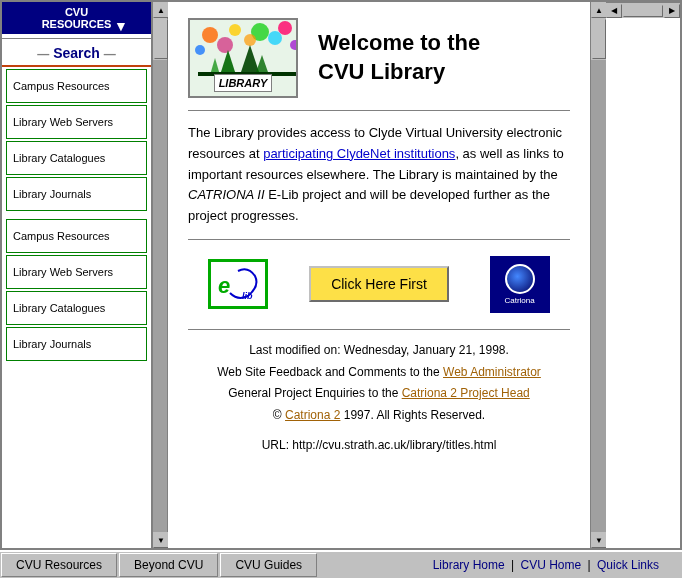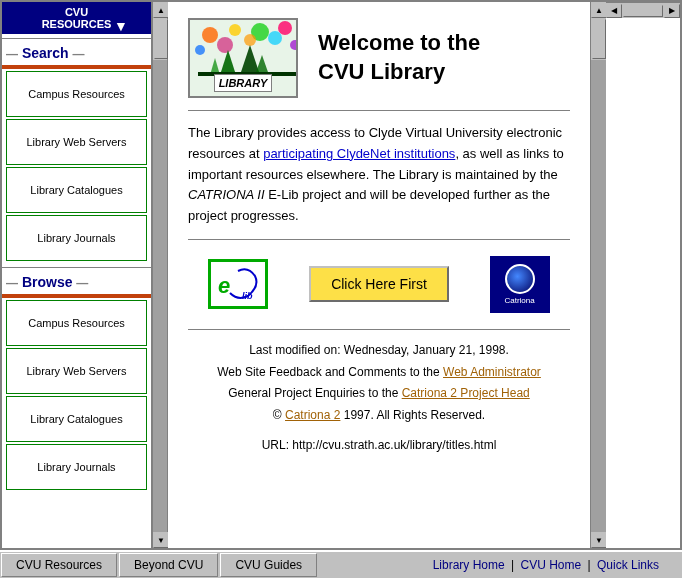--- a/index.html
+++ b/index.html
@@ -48,44 +48,44 @@
     .sidebar-header {
       background: #000080;
       color: white;
       text-align: center;
       padding: 4px 2px;
       font-size: 11px;
       font-weight: bold;
     }
 
     .sidebar-section-title {
+      text-align: center;
       font-size: 14px;
       font-weight: bold;
       color: #000080;
       padding: 6px 4px 4px 4px;
       border-top: 1px solid #808080;
-      border-bottom: 4px solid #c2410c;
+      border-bottom: 2px solid #c2410c;
     }
 
     .sidebar-section-title .dash-left,
     .sidebar-section-title .dash-right {
       color: #808080;
       font-size: 12px;
     }
 
     .sidebar-btn {
       display: block;
       width: calc(100% - 8px);
       margin: 2px 4px;
-      padding: 16px 6px;
+      padding: 10px 6px;
       background: #ffffff;
       border: 1px solid #008000;
       color: #000000;
       font-size: 11px;
-      text-align: center;
       cursor: pointer;
       text-decoration: none;
     }
 
     .sidebar-section {
       margin-top: 4px;
     }
 
     
     .main-content {
@@ -350,25 +350,20 @@
           <span>Search</span>
           <span class="dash-right">—</span>
         </div>
         <a class="sidebar-btn" href="#">Campus Resources</a>
         <a class="sidebar-btn" href="#">Library Web Servers</a>
         <a class="sidebar-btn" href="#">Library Catalogues</a>
         <a class="sidebar-btn" href="#">Library Journals</a>
       </div>
 
       <div class="sidebar-section">
-        <div class="sidebar-section-title">
-          <span class="dash-left">—</span>
-          <span>Browse</span>
-          <span class="dash-right">—</span>
-        </div>
         <a class="sidebar-btn" href="#">Campus Resources</a>
         <a class="sidebar-btn" href="#">Library Web Servers</a>
         <a class="sidebar-btn" href="#">Library Catalogues</a>
         <a class="sidebar-btn" href="#">Library Journals</a>
       </div>
     </div>
 
     <div class="right-scrollbar" style="border-right:1px solid #808080;">
       <div class="scroll-arrow">▲</div>
       <div class="scroll-thumb"></div>

